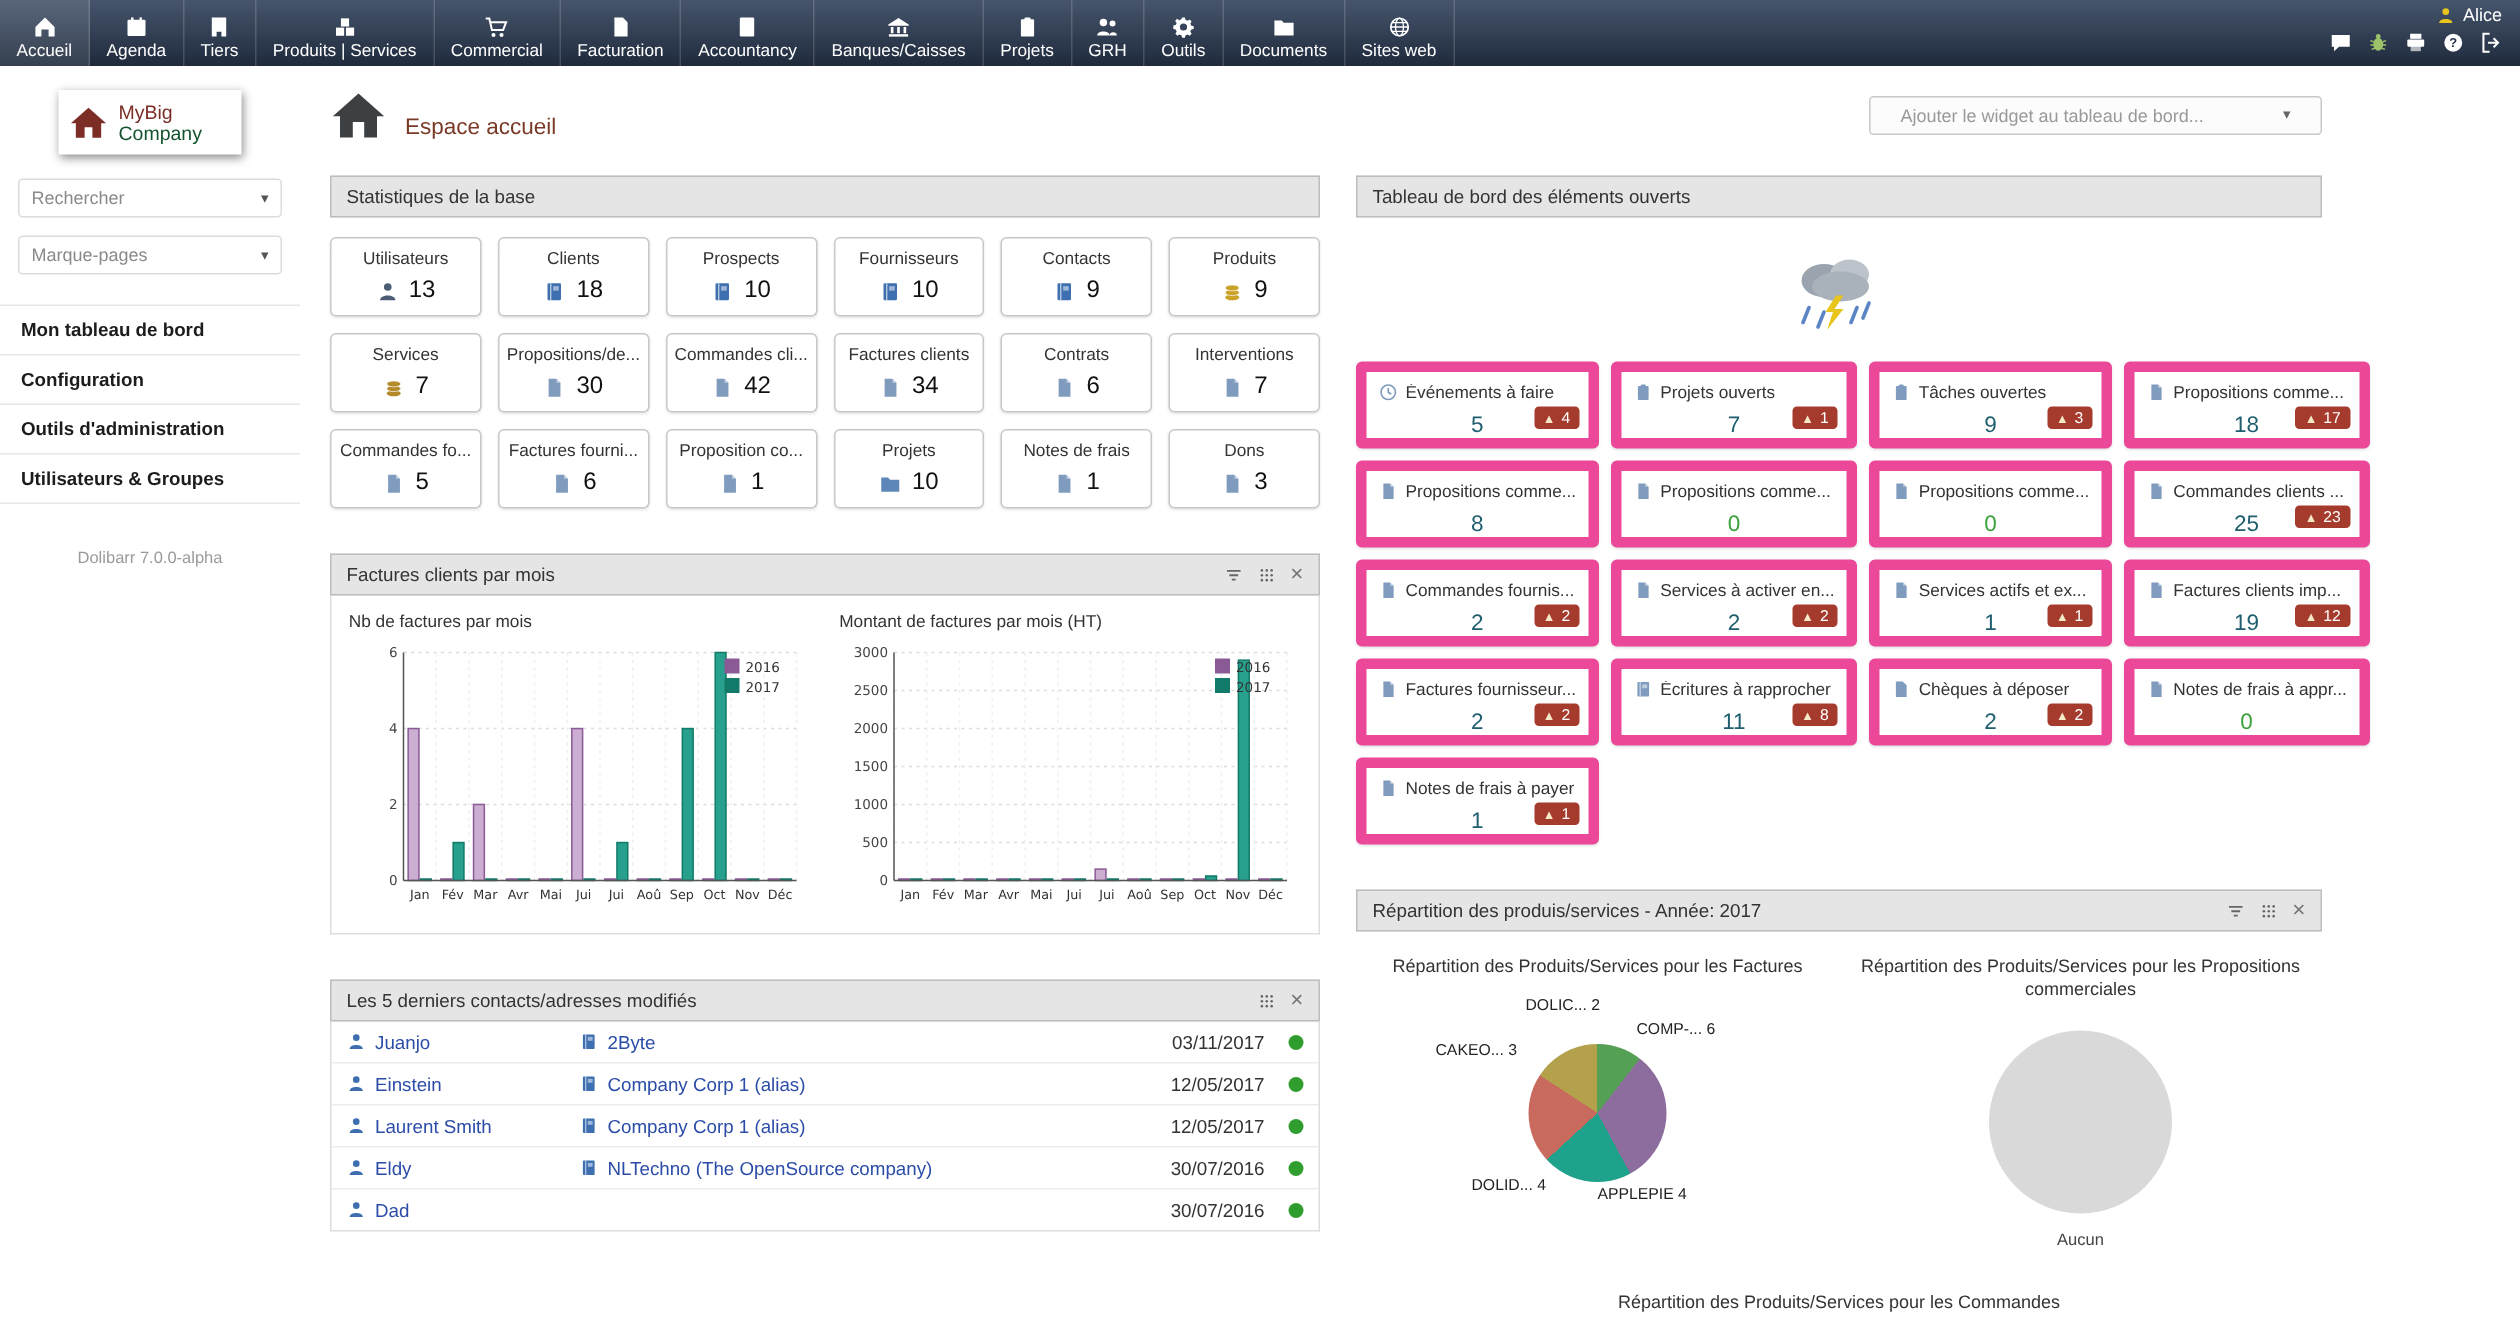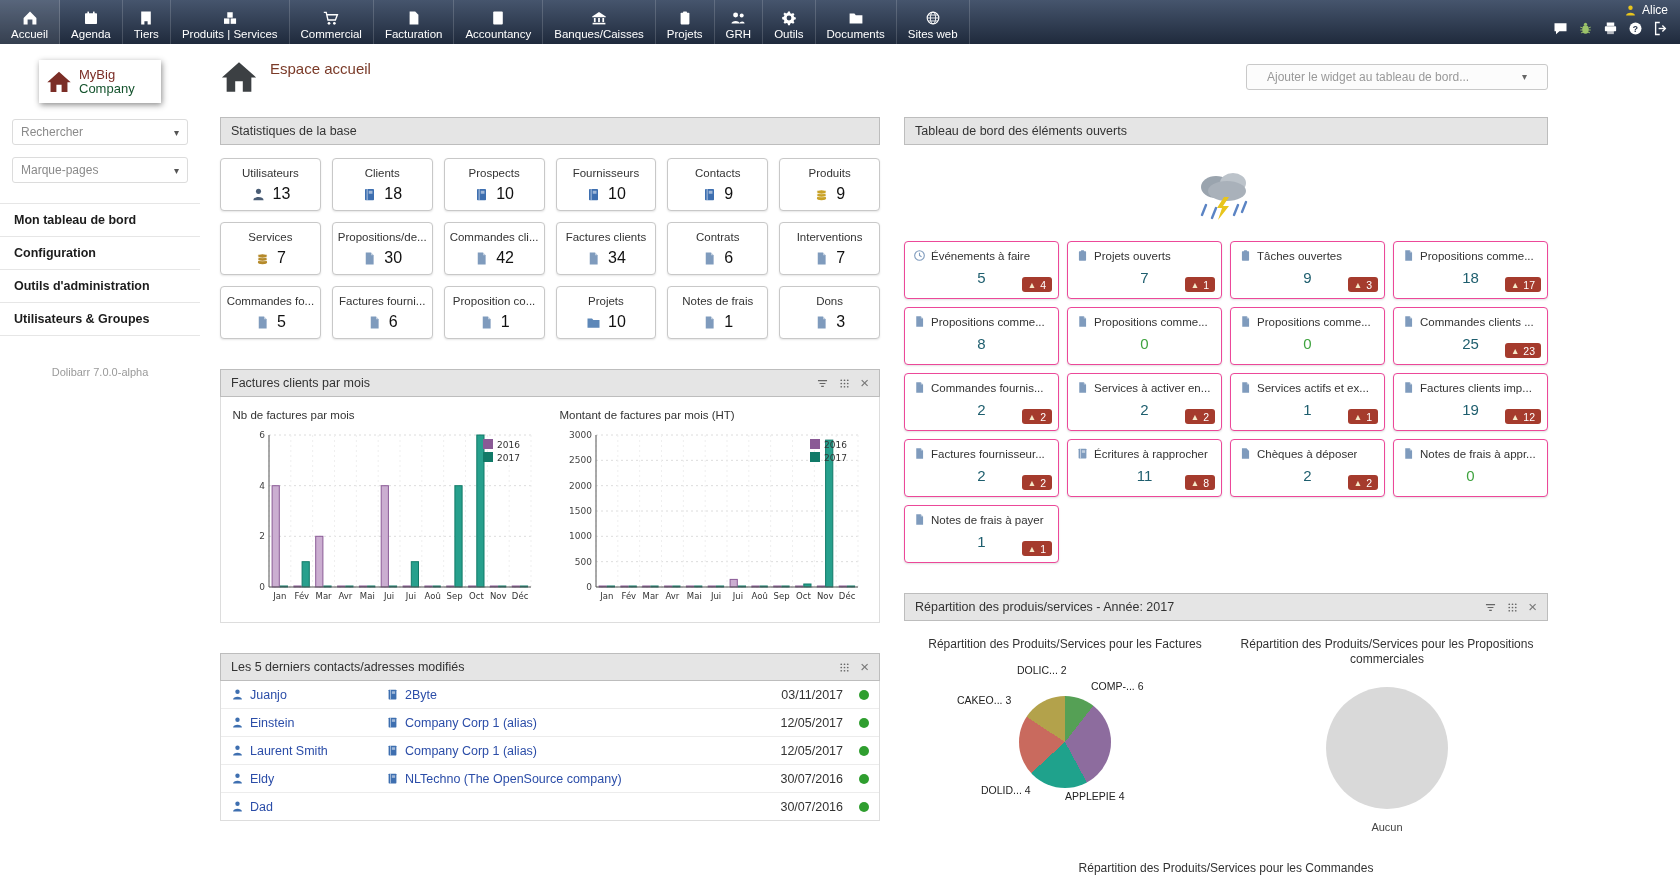--- a/index.html
+++ b/index.html
@@ -33,21 +33,21 @@
 .logo-line2{color:#14532d}
 .side-field{margin:12px 12px 0;border:1px solid #dcdcdc;border-radius:3px;height:26px;display:flex;align-items:center;justify-content:space-between;padding:0 8px;color:#8a8a8a;font-size:12px;cursor:pointer;background:#fff}
 .side-field .caret{color:#555;font-size:10px}
 .side-menu{margin-top:20px}
 .side-item{font-weight:bold;font-size:12.5px;padding:9px 14px;border-top:1px solid #e6e6e6;cursor:pointer;color:#1c1c1c}
 .side-menu .side-item:last-child{border-bottom:1px solid #e6e6e6}
 .version{margin-top:30px;text-align:center;color:#9a9a9a;font-size:11px}
 
 .main{flex:1;padding:12px 132px 0 20px;overflow:hidden}
 .page-header{display:flex;justify-content:space-between;align-items:center;margin:4px 0 24px}
-.page-title{display:flex;align-items:flex-start;gap:12px}
+.page-title{display:flex;align-items:flex-end;gap:12px}
 .house-icon,.house-icon svg{width:38px;height:33px;display:block}
 .house-icon{color:#3c4043}
 .page-title-text{color:#7a3a28;font-size:15px}
 .widget-select{width:302px;height:26px;border:1px solid #c9c9c9;border-radius:3px;background:#fcfcfc;display:flex;align-items:center;justify-content:space-between;padding:0 20px;color:#999;font-size:12px;cursor:pointer}
 .widget-select .caret{color:#666;font-size:10px}
 .columns{display:flex;gap:24px;align-items:flex-start}
 .col-left{width:660px;flex:none}
 .col-right{flex:1;min-width:0}
 .box{margin-bottom:30px}
 .box-header{background:#e5e5e5;border:1px solid #bdbdbd;padding:6px 10px;font-size:12.5px;color:#333;display:flex;justify-content:space-between;align-items:center}
@@ -75,21 +75,21 @@
 .c-icon,.c-icon svg{width:13px;height:13px;display:block}
 .c-icon{color:#3e6fb0;flex:none}
 .link{color:#2b4da8;cursor:pointer}
 .c-date{width:78px;text-align:right;color:#333}
 .c-status{width:10px;height:10px;border-radius:50%;background:#2f9e2f;margin-left:16px;flex:none}
 
 .dash-body{padding-top:4px}
 .weather,.weather svg{width:80px;height:62px;display:block}
 .weather{margin:12px auto 18px}
 .dashboard-grid{display:grid;grid-template-columns:repeat(4,1fr);gap:8px}
-.dash-card{position:relative;border:1px solid #ec4899;border-radius:4px;box-shadow:0 1px 2px rgba(0,0,0,.12);padding:7px 8px 6px;background:#fff;height:58px;cursor:pointer}
+.dash-card{position:relative;border:7px solid #ec4899;border-radius:4px;box-shadow:0 1px 2px rgba(0,0,0,.12);padding:7px 8px 6px;background:#fff;height:58px;cursor:pointer}
 .dash-label{display:flex;align-items:center;gap:5px;font-size:11.5px;color:#333;white-space:nowrap;overflow:hidden}
 .dash-label-text{overflow:hidden;text-overflow:ellipsis}
 .dash-icon,.dash-icon svg{width:13px;height:13px;display:block}
 .dash-icon{color:#7f9bbd;flex:none}
 .dash-value{text-align:center;font-size:15px;margin-top:7px;color:#1e5e6e}
 .dash-value.zero{color:#3fa33f}
 .dash-badge{position:absolute;right:6px;bottom:6px;background:#a53b2d;color:#fff;border-radius:3px;padding:1.5px 6px;font-size:10.5px;display:flex;align-items:center;gap:4px}
 .dash-badge .warn{font-size:8.5px;color:#f5e9c8}
 
 .pies-body{padding-top:16px}

